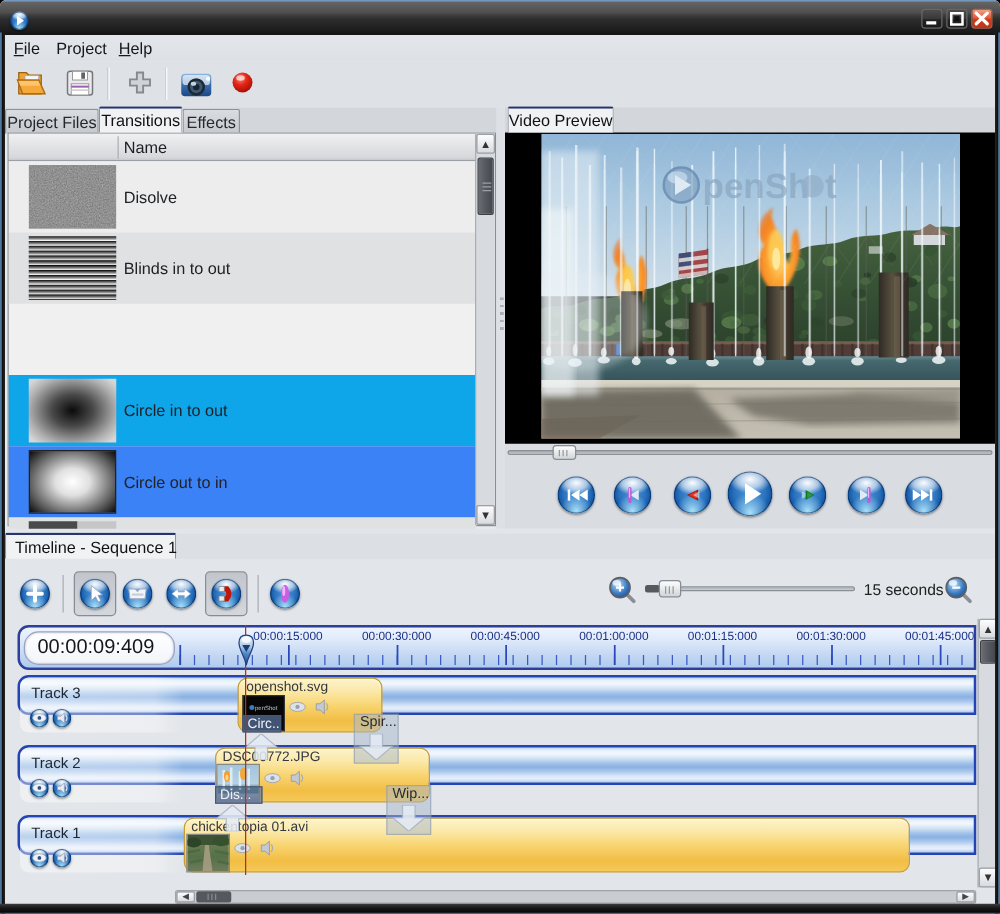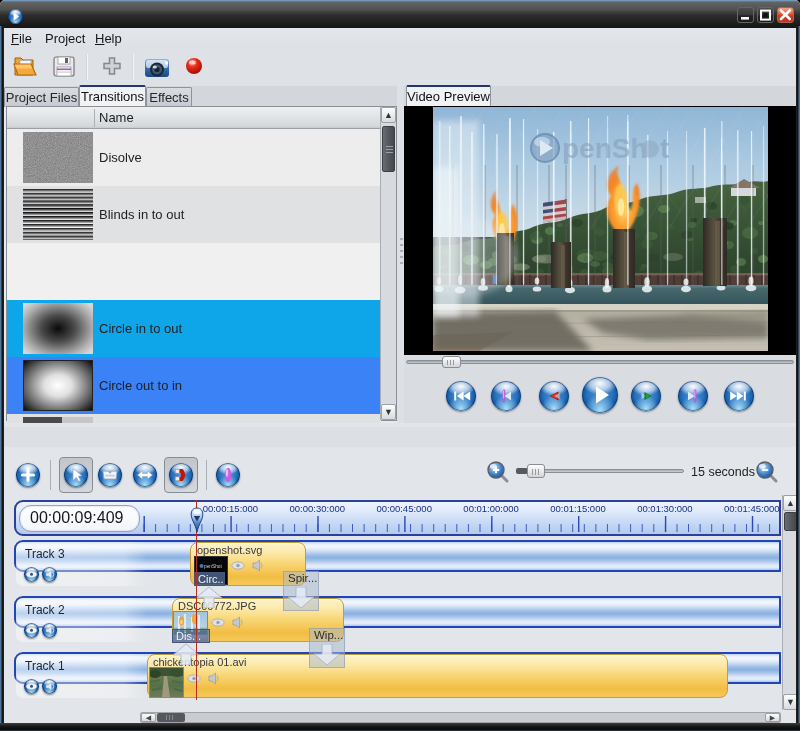--- a/index.html
+++ b/index.html
@@ -562,20 +562,21 @@
     </div>
 <div class="sph " style="left:724px;top:381px;width:30px;height:30px;">
       <svg width="30" height="30">
         <polygon points="6.2,10.5 6.2,19.5 13,15" fill="#fff"></polygon>
         <polygon points="12.8,10.5 12.8,19.5 19.6,15" fill="#fff"></polygon>
         <rect x="19.8" y="10.5" width="2" height="9" fill="#fff"></rect>
       </svg>
     </div>
 <div class="abs" style="left:3px;top:423px;width:794px;height:300px;background:#e2e5e9;"></div>
 <div class="tabstrip" style="left:3px;top:427px;width:794px;height:20px;background:#dce0e4;"></div>
+<div class="tab on" style="left:4px;top:426px;width:137px;text-align:left;padding-left:7px;">Timeline - Sequence 1</div>
 <div class="prframe" style="left:59px;"></div>
 <div class="prframe" style="left:164px;"></div>
 <div class="abs" style="left:50px;top:460px;width:1px;height:30px;background:#aaafb5;"></div>
 <div class="abs" style="left:206px;top:460px;width:1px;height:30px;background:#aaafb5;"></div>
 <div class="sph " style="left:16px;top:463px;width:24px;height:24px;">
       <svg width="24" height="24">
         <path d="M12 6.5 L12 17.5 M6.5 12 L17.5 12" stroke="#fff" stroke-width="3.2" stroke-linecap="round"></path>
       </svg>
     </div>
 <div class="sph " style="left:64px;top:463px;width:24px;height:24px;">

